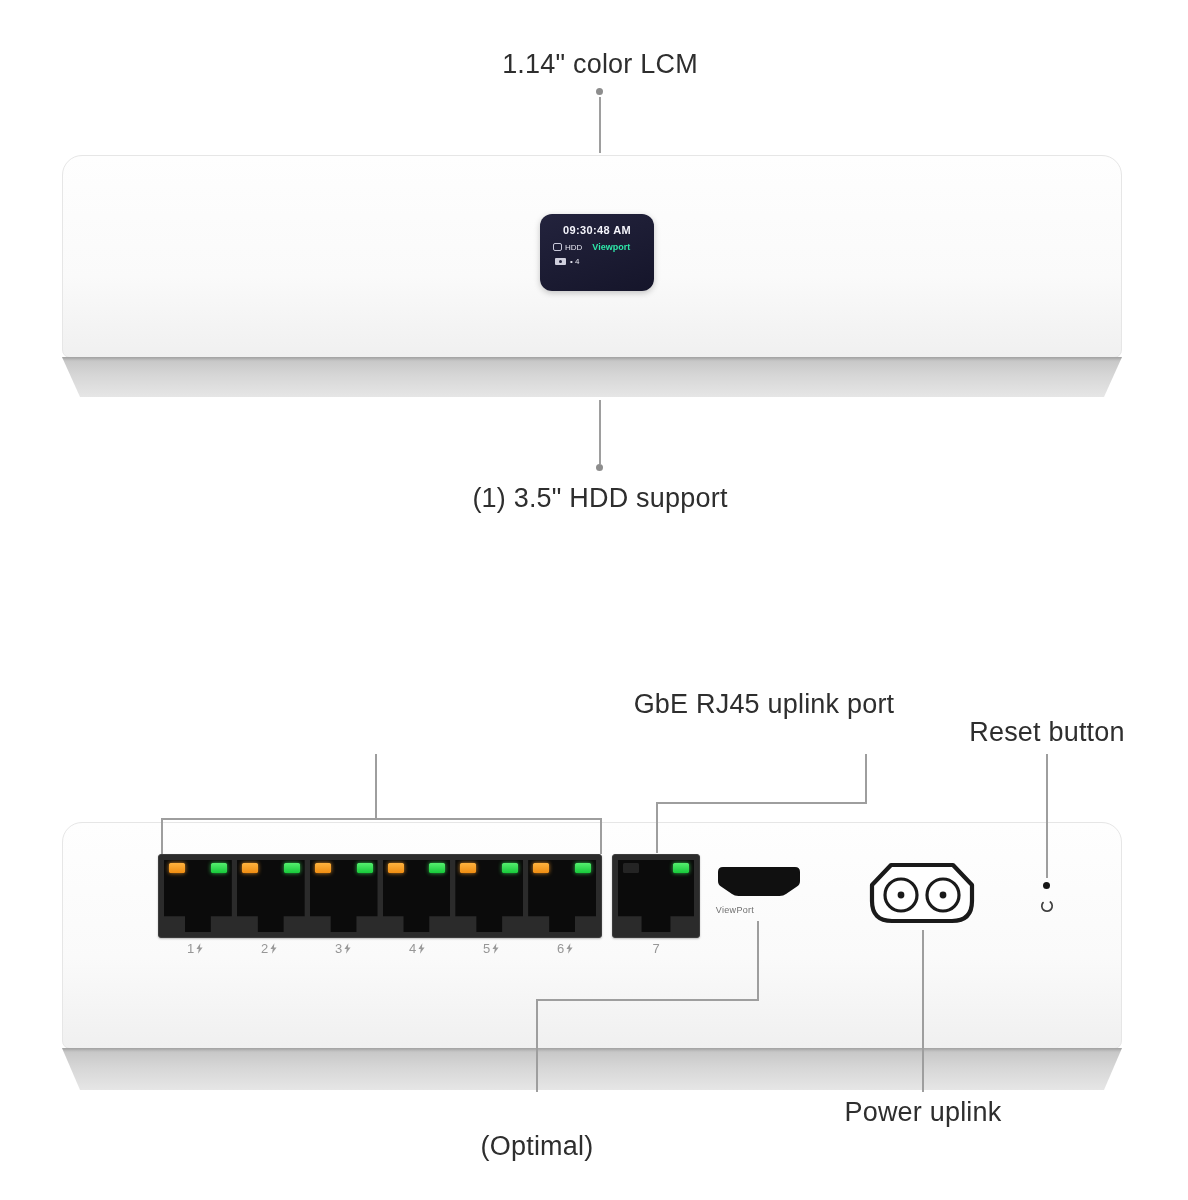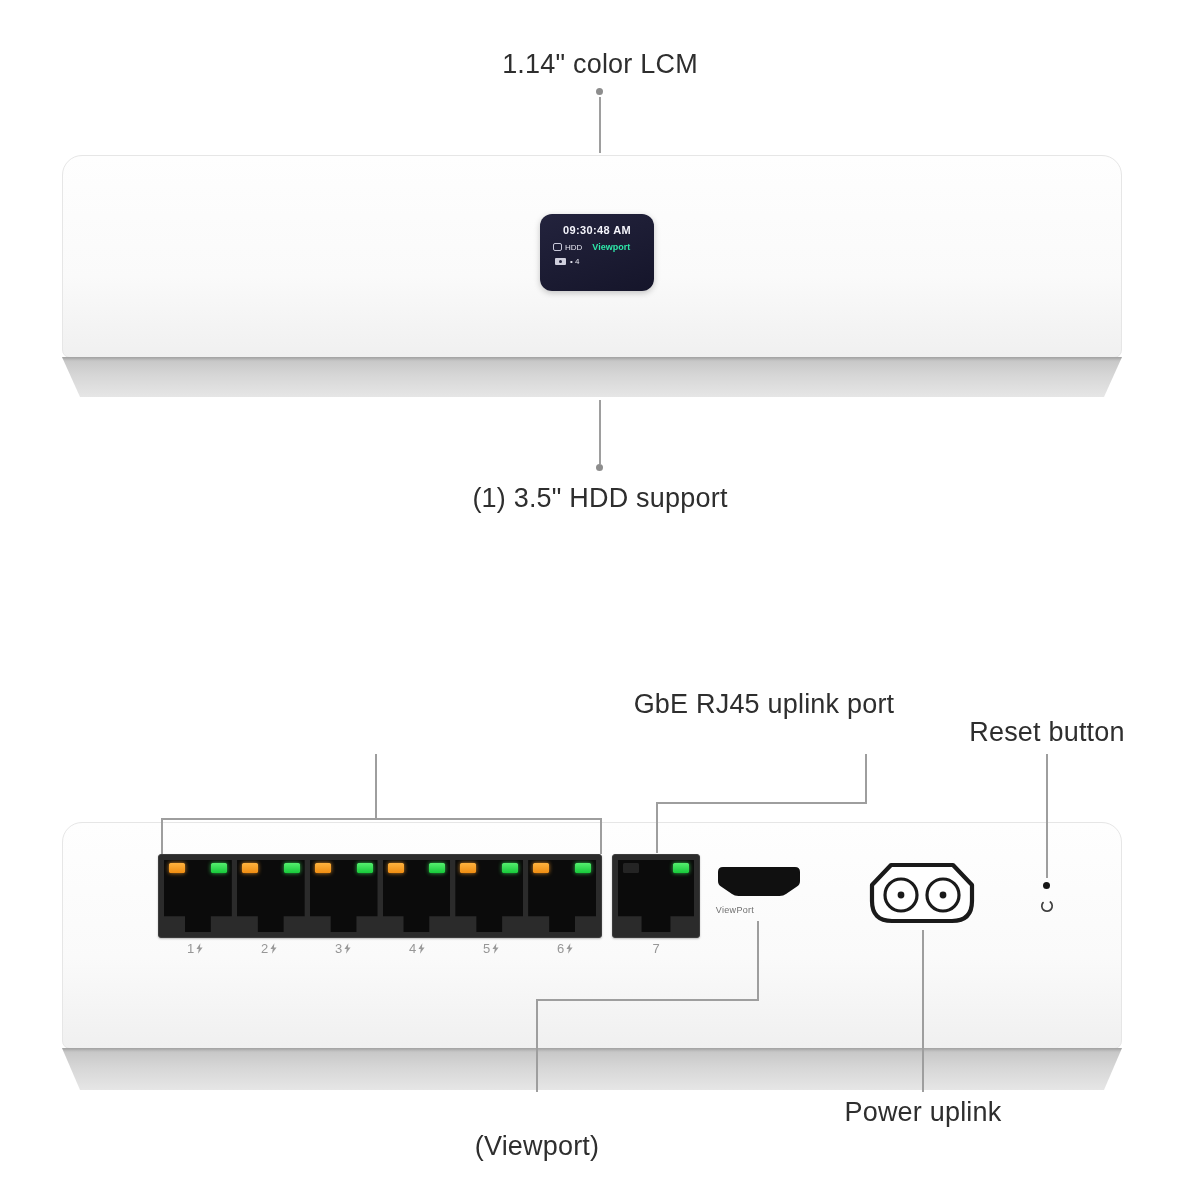--- a/index.html
+++ b/index.html
@@ -207,16 +207,16 @@
   <div class="line v" style="left:656px;top:804px;height:49px"></div>
 
   <div class="line v" style="left:1046px;top:754px;height:124px"></div>
 
   <div class="line v" style="left:757px;top:921px;height:80px"></div>
   <div class="line h" style="left:536px;top:999px;width:223px"></div>
   <div class="line v" style="left:536px;top:1001px;height:91px"></div>
 
   <div class="line v" style="left:922px;top:930px;height:162px"></div>
 
-  <div class="callout-label" style="left:387px;top:1130px;width:300px">(Viewport)</div>
+  <div class="callout-label" style="left:387px;top:1130px;width:300px">(Optimal)</div>
   <div class="callout-label" style="left:773px;top:1096px;width:300px">Power uplink</div>
 
 </div>
 
 </body></html>

